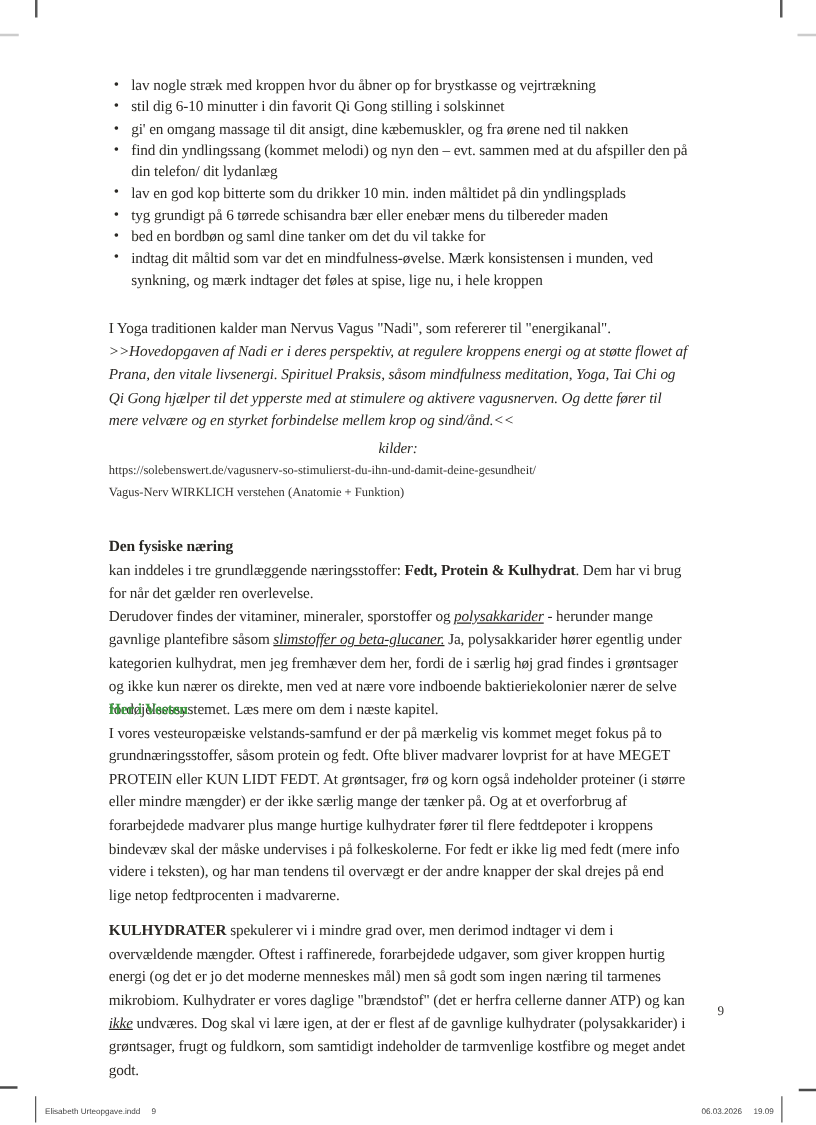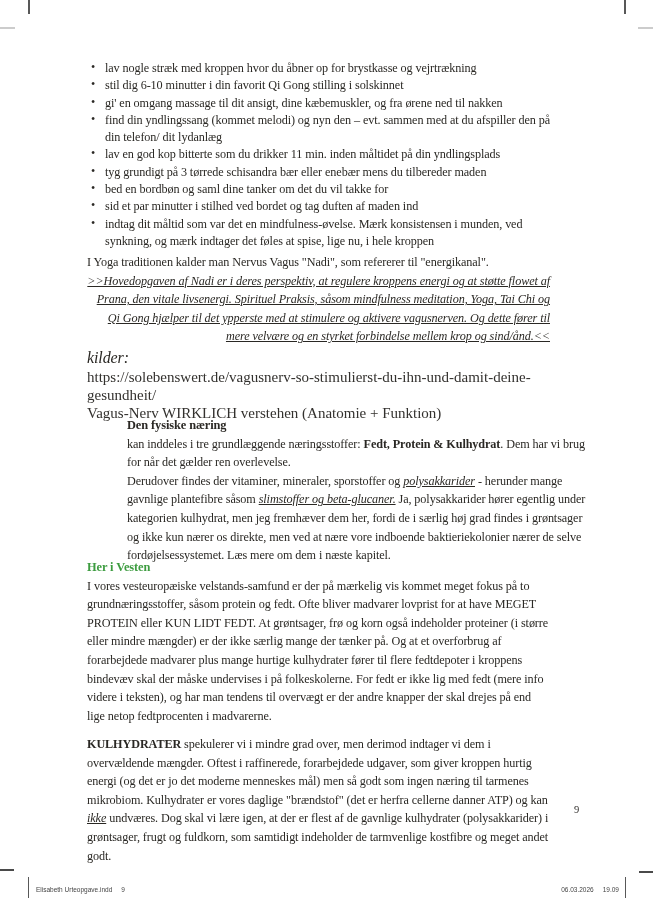--- a/index.html
+++ b/index.html
@@ -14,23 +14,23 @@
   .cm-h-dark{height:2px;background:#4a4a4a;}
 
   .block{position:absolute;left:87px;width:463px;font-size:12.2px;line-height:18.6px;letter-spacing:-0.1px;}
   .block p{margin:0;}
   .block h3{margin:0;font-size:12.4px;font-weight:bold;line-height:18.6px;}
 
   ul.bullets{margin:0;padding:0;list-style:none;line-height:17.3px;}
   ul.bullets li{position:relative;padding-left:18px;}
   ul.bullets li::before{content:"\2022";position:absolute;left:4px;top:-1px;font-size:12px;color:#2a2824;}
 
-  .quote{font-style:italic;text-align:right;text-decoration:underline;}
-  .src-label{font-style:italic;font-size:16px;line-height:20px;}
-  .src-line{font-size:15px;line-height:18px;letter-spacing:0;color:#33312e;}
+  .quote{font-style:italic;text-align:left;}
+  .src-label{font-style:italic;font-size:12px;line-height:20px;text-align:center;}
+  .src-line{font-size:10px;line-height:18px;letter-spacing:0;color:#33312e;}
 
   .green{color:var(--green,#3d9c40);}
   .b{font-weight:bold;}
   .i{font-style:italic;text-decoration:underline;}
 
   .pagenum{position:absolute;left:574px;top:804px;font-size:10.5px;color:#33312e;}
 
   .footer{position:absolute;bottom:7px;font-family:"Liberation Sans","DejaVu Sans",sans-serif;
           font-size:6.5px;color:#454545;display:flex;}
   .footer-left{left:36px;}
@@ -50,39 +50,38 @@
   <div class="cm cm-h-dark" style="left:0;top:869px;width:14px;"></div>
   <div class="cm cm-h-dark" style="left:639px;top:871px;width:14px;"></div>
   <div class="cm cm-v" style="left:28px;top:877px;height:21px;width:1px;"></div>
   <div class="cm cm-v" style="left:625px;top:877px;height:21px;width:1px;"></div>
 
   <ul class="block bullets" style="top:60px;">
     <li>lav nogle stræk med kroppen hvor du åbner op for brystkasse og vejrtrækning</li>
     <li>stil dig 6-10 minutter i din favorit Qi Gong stilling i solskinnet</li>
     <li>gi' en omgang massage til dit ansigt, dine kæbemuskler, og fra ørene ned til nakken</li>
     <li>find din yndlingssang (kommet melodi) og nyn den – evt. sammen med at du afspiller den på din telefon/ dit lydanlæg</li>
-    <li>lav en god kop bitterte som du drikker 11 min. inden måltidet på din yndlingsplads</li>
-    <li>tyg grundigt på 3 tørrede schisandra bær eller enebær mens du tilbereder maden</li>
+    <li>lav en god kop bitterte som du drikker 10 min. inden måltidet på din yndlingsplads</li>
+    <li>tyg grundigt på 6 tørrede schisandra bær eller enebær mens du tilbereder maden</li>
     <li>bed en bordbøn og saml dine tanker om det du vil takke for</li>
-    <li>sid et par minutter i stilhed ved bordet og tag duften af maden ind</li>
     <li>indtag dit måltid som var det en mindfulness-øvelse. Mærk konsistensen i munden, ved synkning, og mærk indtager det føles at spise, lige nu, i hele kroppen</li>
   </ul>
 
   <div class="block" style="top:253px;">
     <p>I Yoga traditionen kalder man Nervus Vagus "Nadi", som refererer til "energikanal".</p>
     <p class="quote">&gt;&gt;Hovedopgaven af Nadi er i deres perspektiv, at regulere kroppens energi og at støtte flowet af Prana, den vitale livsenergi. Spirituel Praksis, såsom mindfulness meditation, Yoga, Tai Chi og Qi Gong hjælper til det ypperste med at stimulere og aktivere vagusnerven. Og dette fører til mere velvære og en styrket forbindelse mellem krop og sind/ånd.&lt;&lt;</p>
   </div>
 
   <div class="block" style="top:348px;">
     <p class="src-label">kilder:</p>
     <p class="src-line">https://solebenswert.de/vagusnerv-so-stimulierst-du-ihn-und-damit-deine-gesundheit/</p>
     <p class="src-line">Vagus-Nerv WIRKLICH verstehen (Anatomie + Funktion)</p>
   </div>
 
-  <div class="block" style="top:416px;margin-left:40px;">
+  <div class="block" style="top:428px;">
     <h3>Den fysiske næring</h3>
     <p><span>kan inddeles i tre grundlæggende næringsstoffer: </span><span class="b">Fedt, Protein &amp; Kulhydrat</span><span>. Dem har vi brug for når det gælder ren overlevelse.</span></p>
     <p><span>Derudover findes der vitaminer, mineraler, sporstoffer og </span><span class="i">polysakkarider</span><span> - herunder mange gavnlige plantefibre såsom </span><span class="i">slimstoffer og beta-glucaner.</span><span> Ja, polysakkarider hører egentlig under kategorien kulhydrat, men jeg fremhæver dem her, fordi de i særlig høj grad findes i grøntsager og ikke kun nærer os direkte, men ved at nære vore indboende baktieriekolonier nærer de selve fordøjelsessystemet. Læs mere om dem i næste kapitel.</span></p>
   </div>
 
   <div class="block" style="top:558px;">
     <h3 class="green">Her i Vesten</h3>
     <p><span>I vores vesteuropæiske velstands-samfund er der på mærkelig vis kommet meget fokus på to grundnæringsstoffer, såsom protein og fedt. Ofte bliver madvarer lovprist for at have MEGET PROTEIN eller KUN LIDT FEDT. At grøntsager, frø og korn også indeholder proteiner (i større eller mindre mængder) er der ikke særlig mange der tænker på. Og at et overforbrug af forarbejdede madvarer plus mange hurtige kulhydrater fører til flere fedtdepoter i kroppens bindevæv skal der måske undervises i på folkeskolerne. For fedt er ikke lig med fedt (mere info videre i teksten), og har man tendens til overvægt er der andre knapper der skal drejes på end lige netop fedtprocenten i madvarerne.</span></p>
   </div>
 

